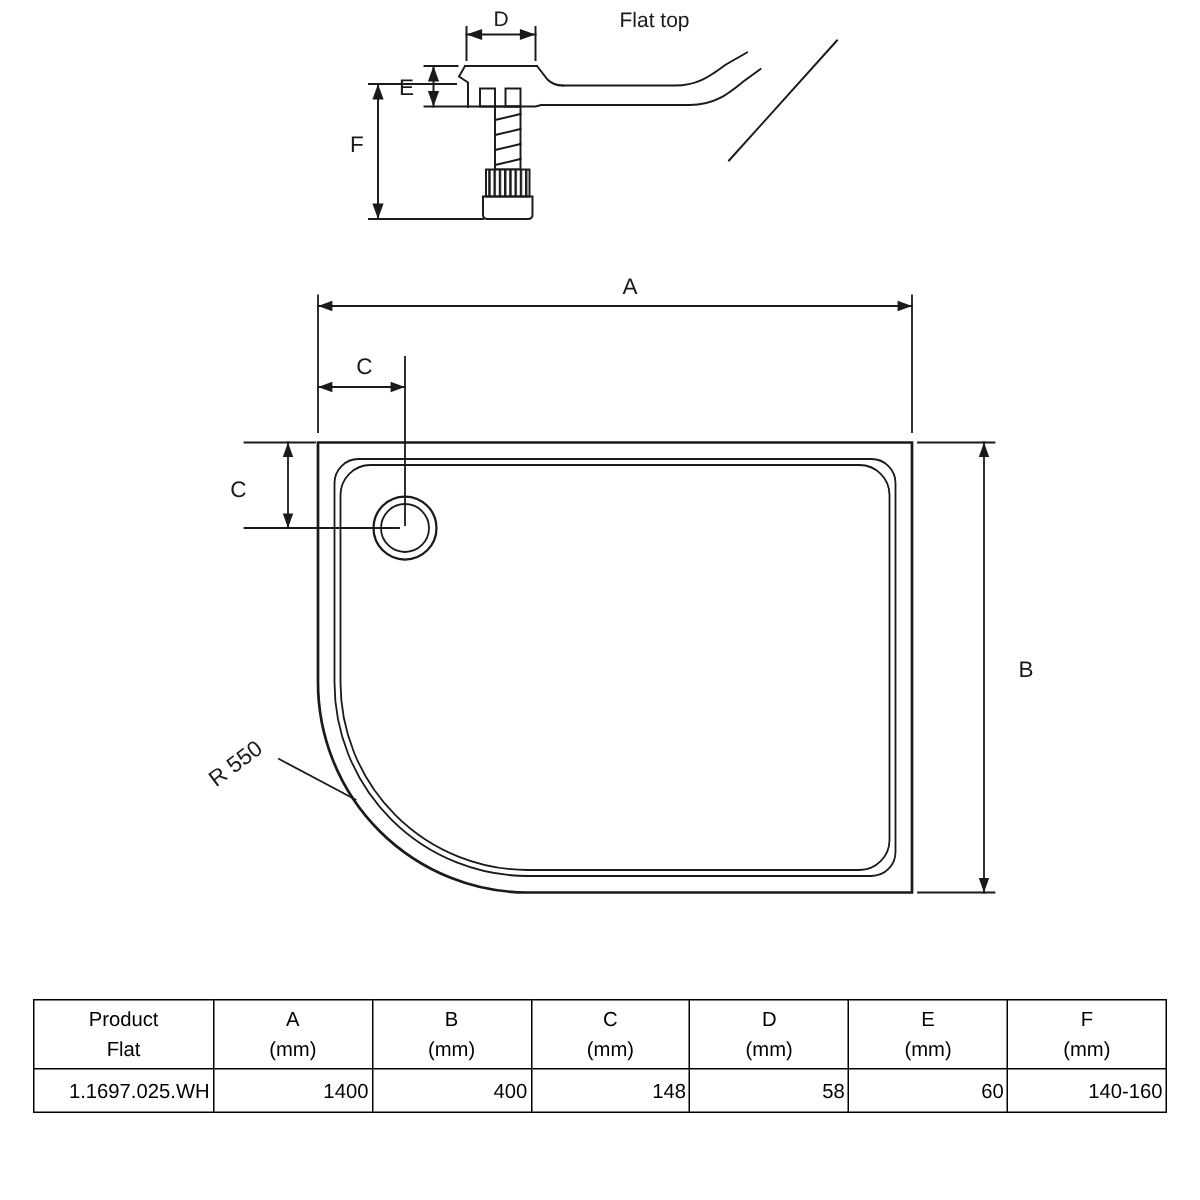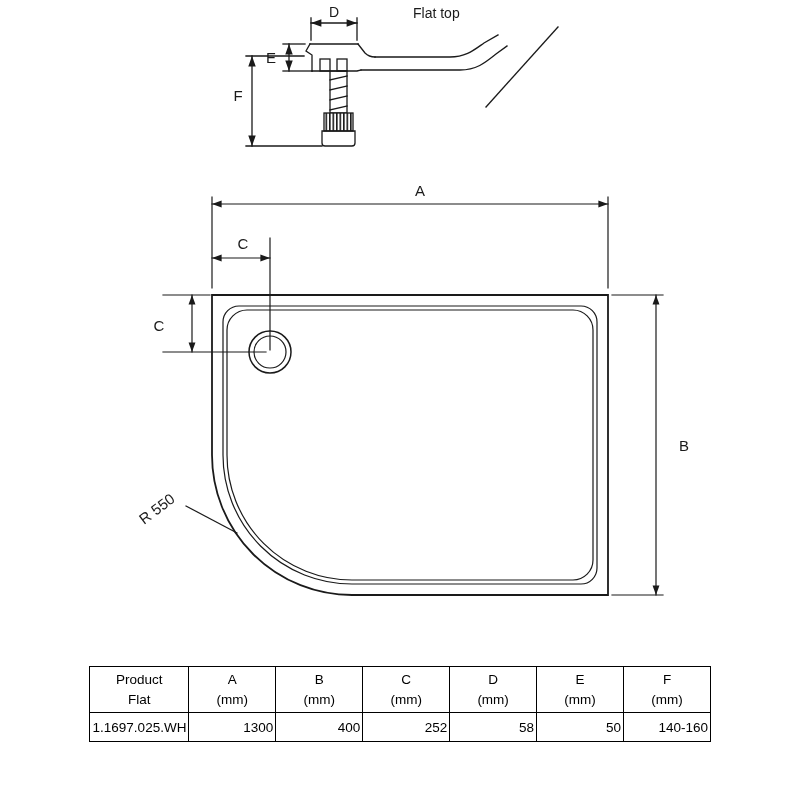--- a/index.html
+++ b/index.html
@@ -15,21 +15,21 @@
   svg { display: block; }
   svg text {
     font-family: "Liberation Sans", sans-serif;
     fill: #1a1a1a;
     stroke: none;
   }
   .dim-label { font-size: 15px; }
   .note-label { font-size: 14px; }
 
   .table-wrap {
-    width: 622px;
+    width: 756px;
     margin: 16px auto 0 auto;
   }
   table {
     width: 100%;
     border-collapse: collapse;
     table-layout: fixed;
     font-size: 13.5px;
     color: #000;
   }
   th, td {
@@ -182,24 +182,24 @@
           </th>
           <th>
             <div>F</div>
             <div>(mm)</div>
           </th>
         </tr>
       </thead>
       <tbody>
         <tr>
           <td>1.1697.025.WH</td>
-          <td>1300</td>
+          <td>1400</td>
           <td>400</td>
-          <td>252</td>
+          <td>148</td>
           <td>58</td>
-          <td>50</td>
+          <td>60</td>
           <td>140-160</td>
         </tr>
       </tbody>
     </table>
   </div>
 
 </div>
 
 </body></html>

